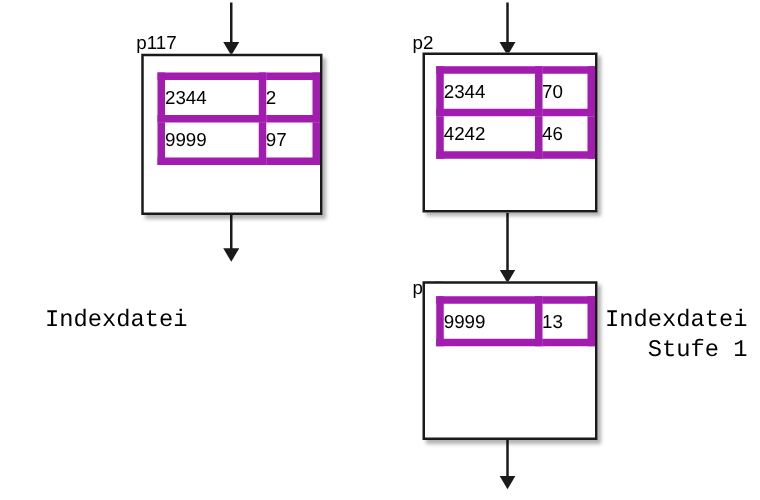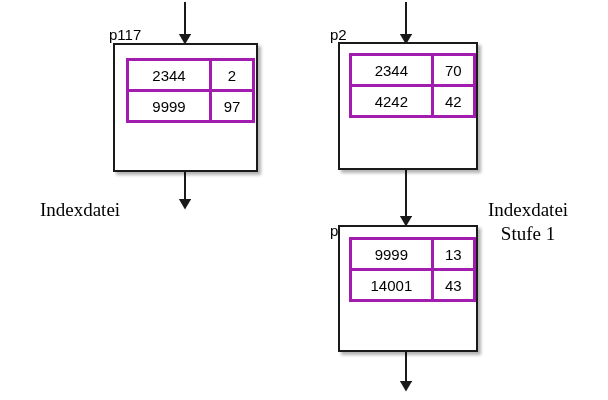--- a/index.html
+++ b/index.html
@@ -44,41 +44,42 @@
   }
 
   
   .entry-table {
     position: absolute;
     border-collapse: collapse;
     background: #ffffff;
     table-layout: fixed;
   }
   .entry-table td {
-    border: 3px solid #a21caf;
-    text-align: center;
+    border: 6px solid #a21caf;
+    text-align: left;
     vertical-align: middle;
     font-family: "Liberation Sans", sans-serif;
     font-size: 15px;
     color: #000000;
     padding: 0;
     height: 28px;
   }
   .entry-table td.key   { width: 80px; }
   .entry-table td.value { width: 40px; }
 
   
   .caption {
     position: absolute;
-    text-align: center;
-    font-family: Liberation Serif, serif;
+    text-align: right;
+    font-family: Liberation Mono, monospace;
     font-size: 19px;
     line-height: 24px;
     color: #000000;
     white-space: nowrap;
+    margin-top: 46px;
   }
 
   
   #arrow-layer {
     position: absolute;
     left: 0; top: 0;
     width: 608px;
     height: 400px;
     pointer-events: none;
   }
@@ -137,38 +138,34 @@
 
   <div class="node" style="left:338px; top:42px; width:140px; height:128px;">
     <table class="entry-table" style="left:9px; top:9px;">
       <tbody>
         <tr>
           <td class="key">2344</td>
           <td class="value">70</td>
         </tr>
         <tr>
           <td class="key">4242</td>
-          <td class="value">42</td>
+          <td class="value">46</td>
         </tr>
       </tbody>
     </table>
   </div>
 
   <div class="node-label" style="left:330px; top:223px;">p97</div>
 
   <div class="node" style="left:338px; top:225px; width:140px; height:127px;">
     <table class="entry-table" style="left:9px; top:10px;">
       <tbody>
         <tr>
           <td class="key">9999</td>
           <td class="value">13</td>
-        </tr>
-        <tr>
-          <td class="key">14001</td>
-          <td class="value">43</td>
         </tr>
       </tbody>
     </table>
   </div>
 
   <div class="caption" style="left:10px; top:198px; width:140px;">
     <div>Indexdatei</div>
   </div>
 
   <div class="caption" style="left:458px; top:198px; width:140px;">

